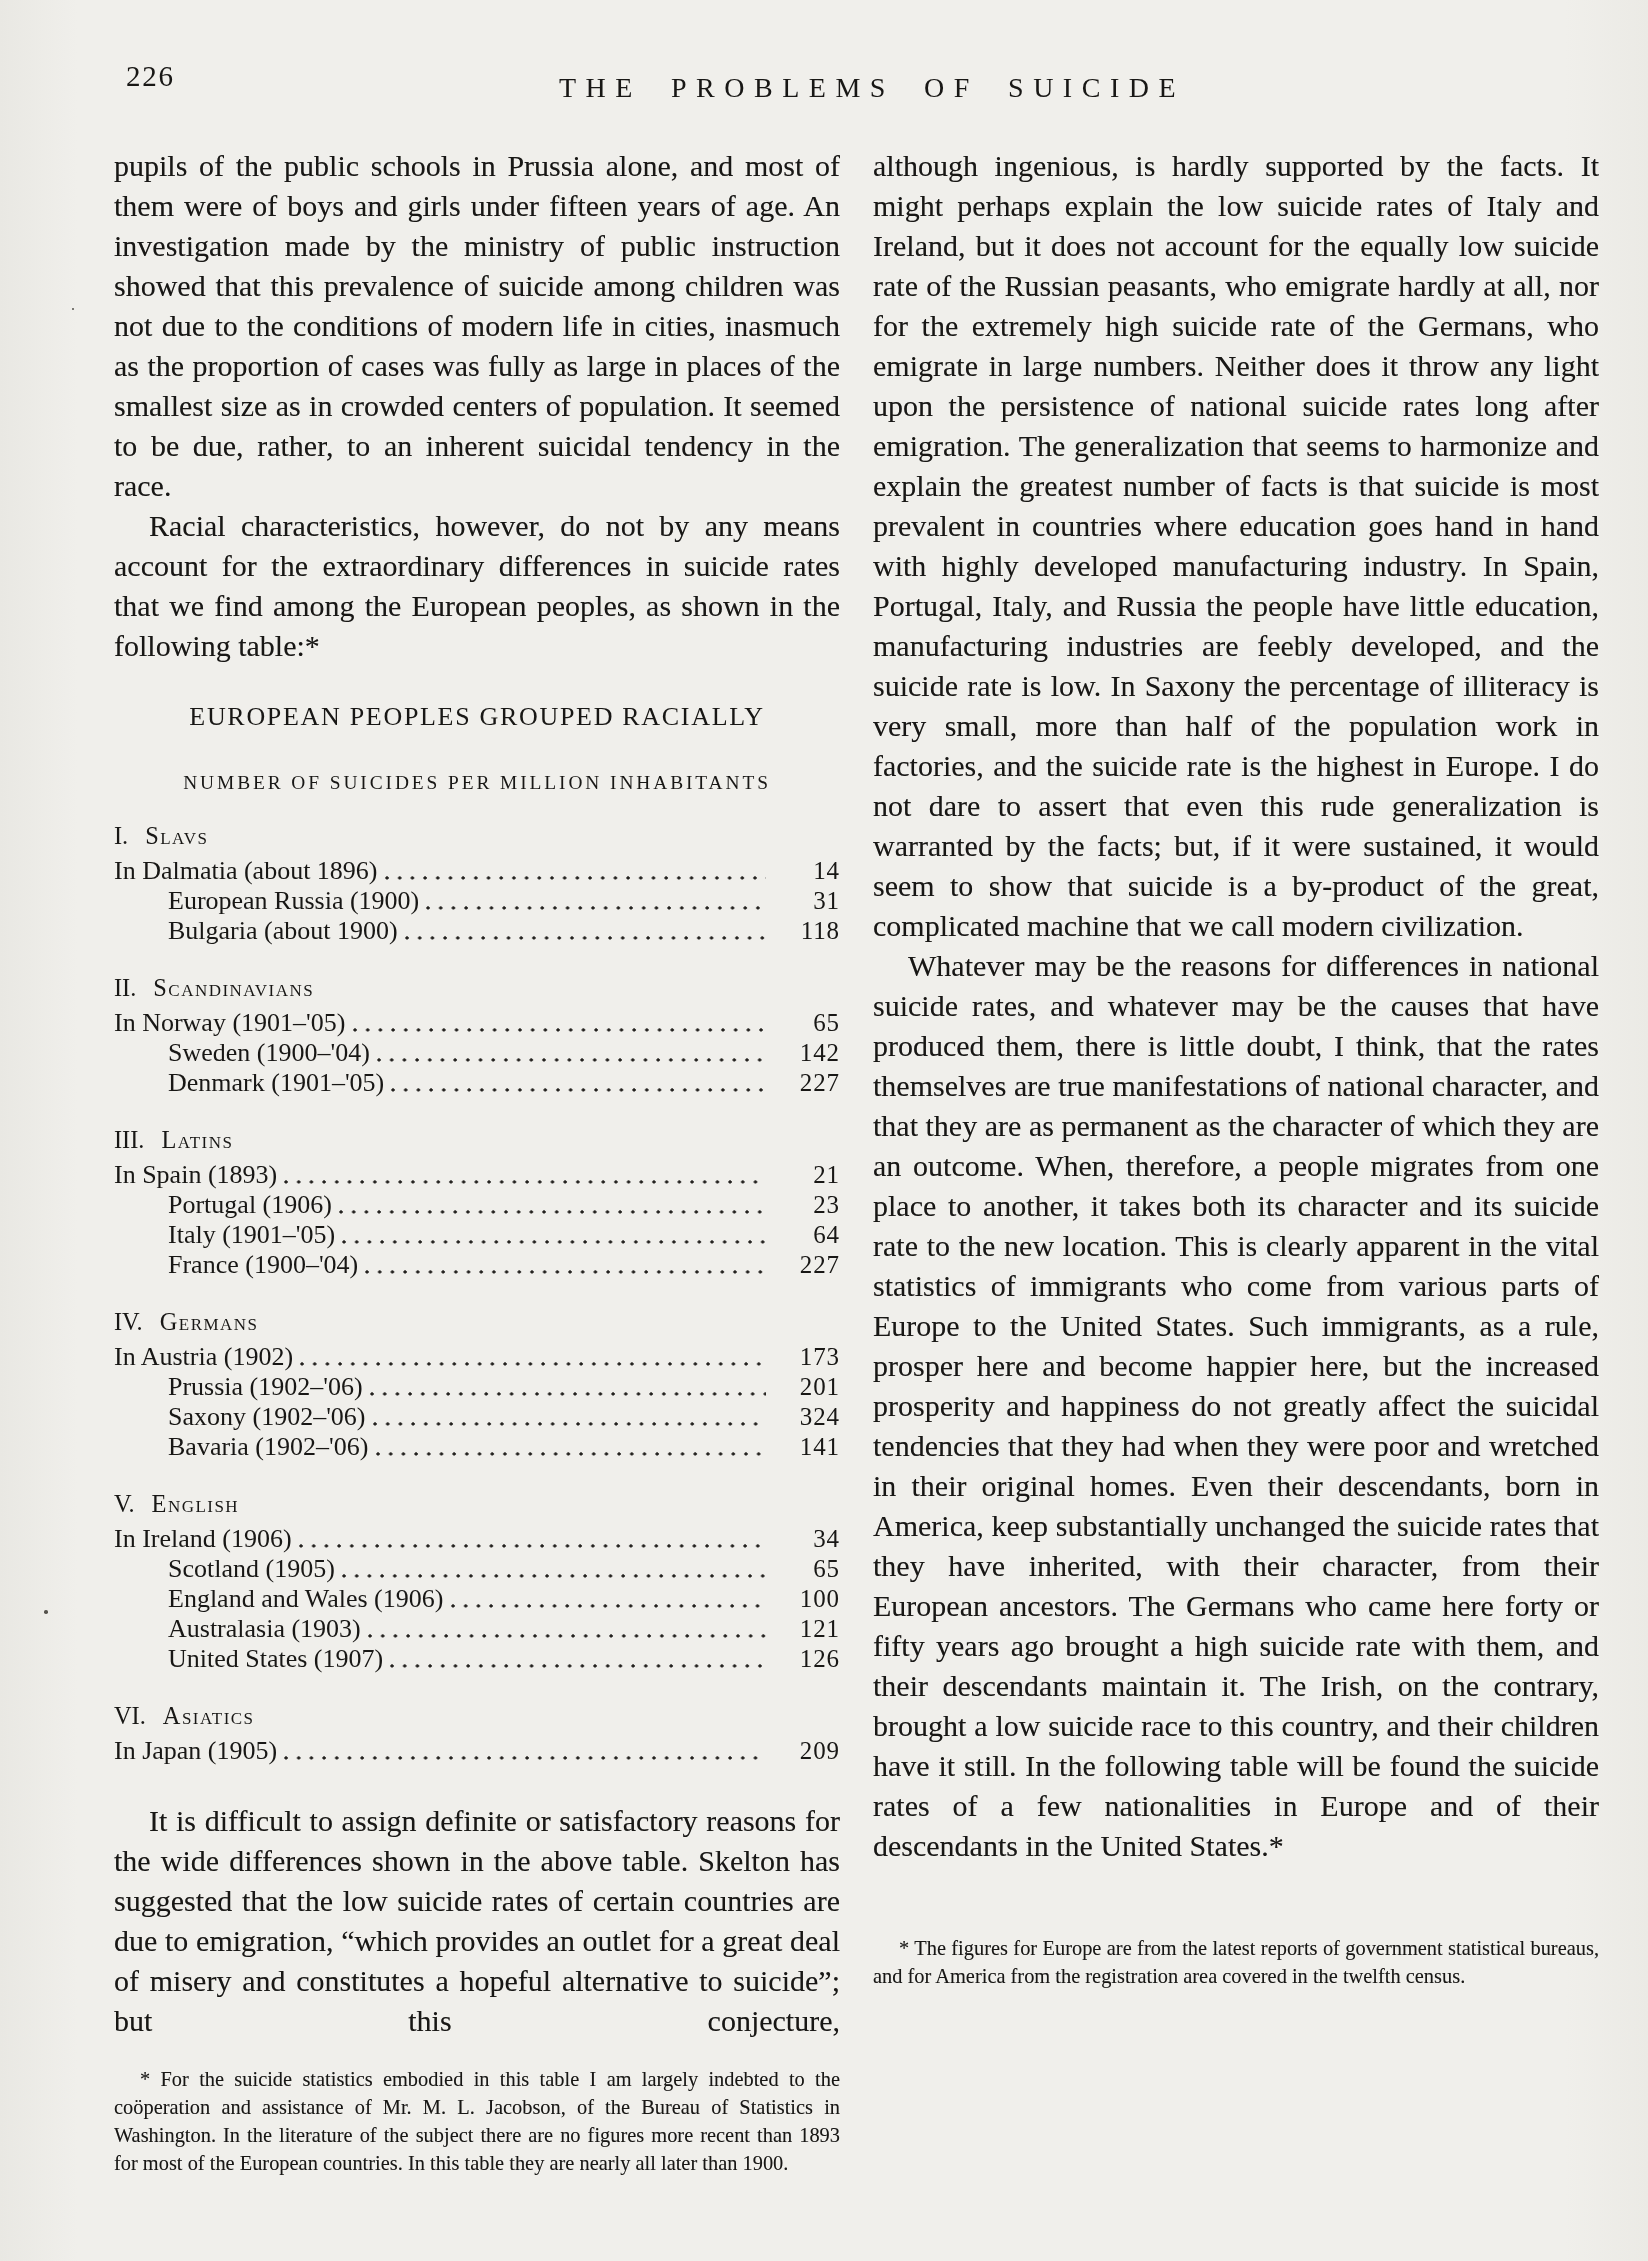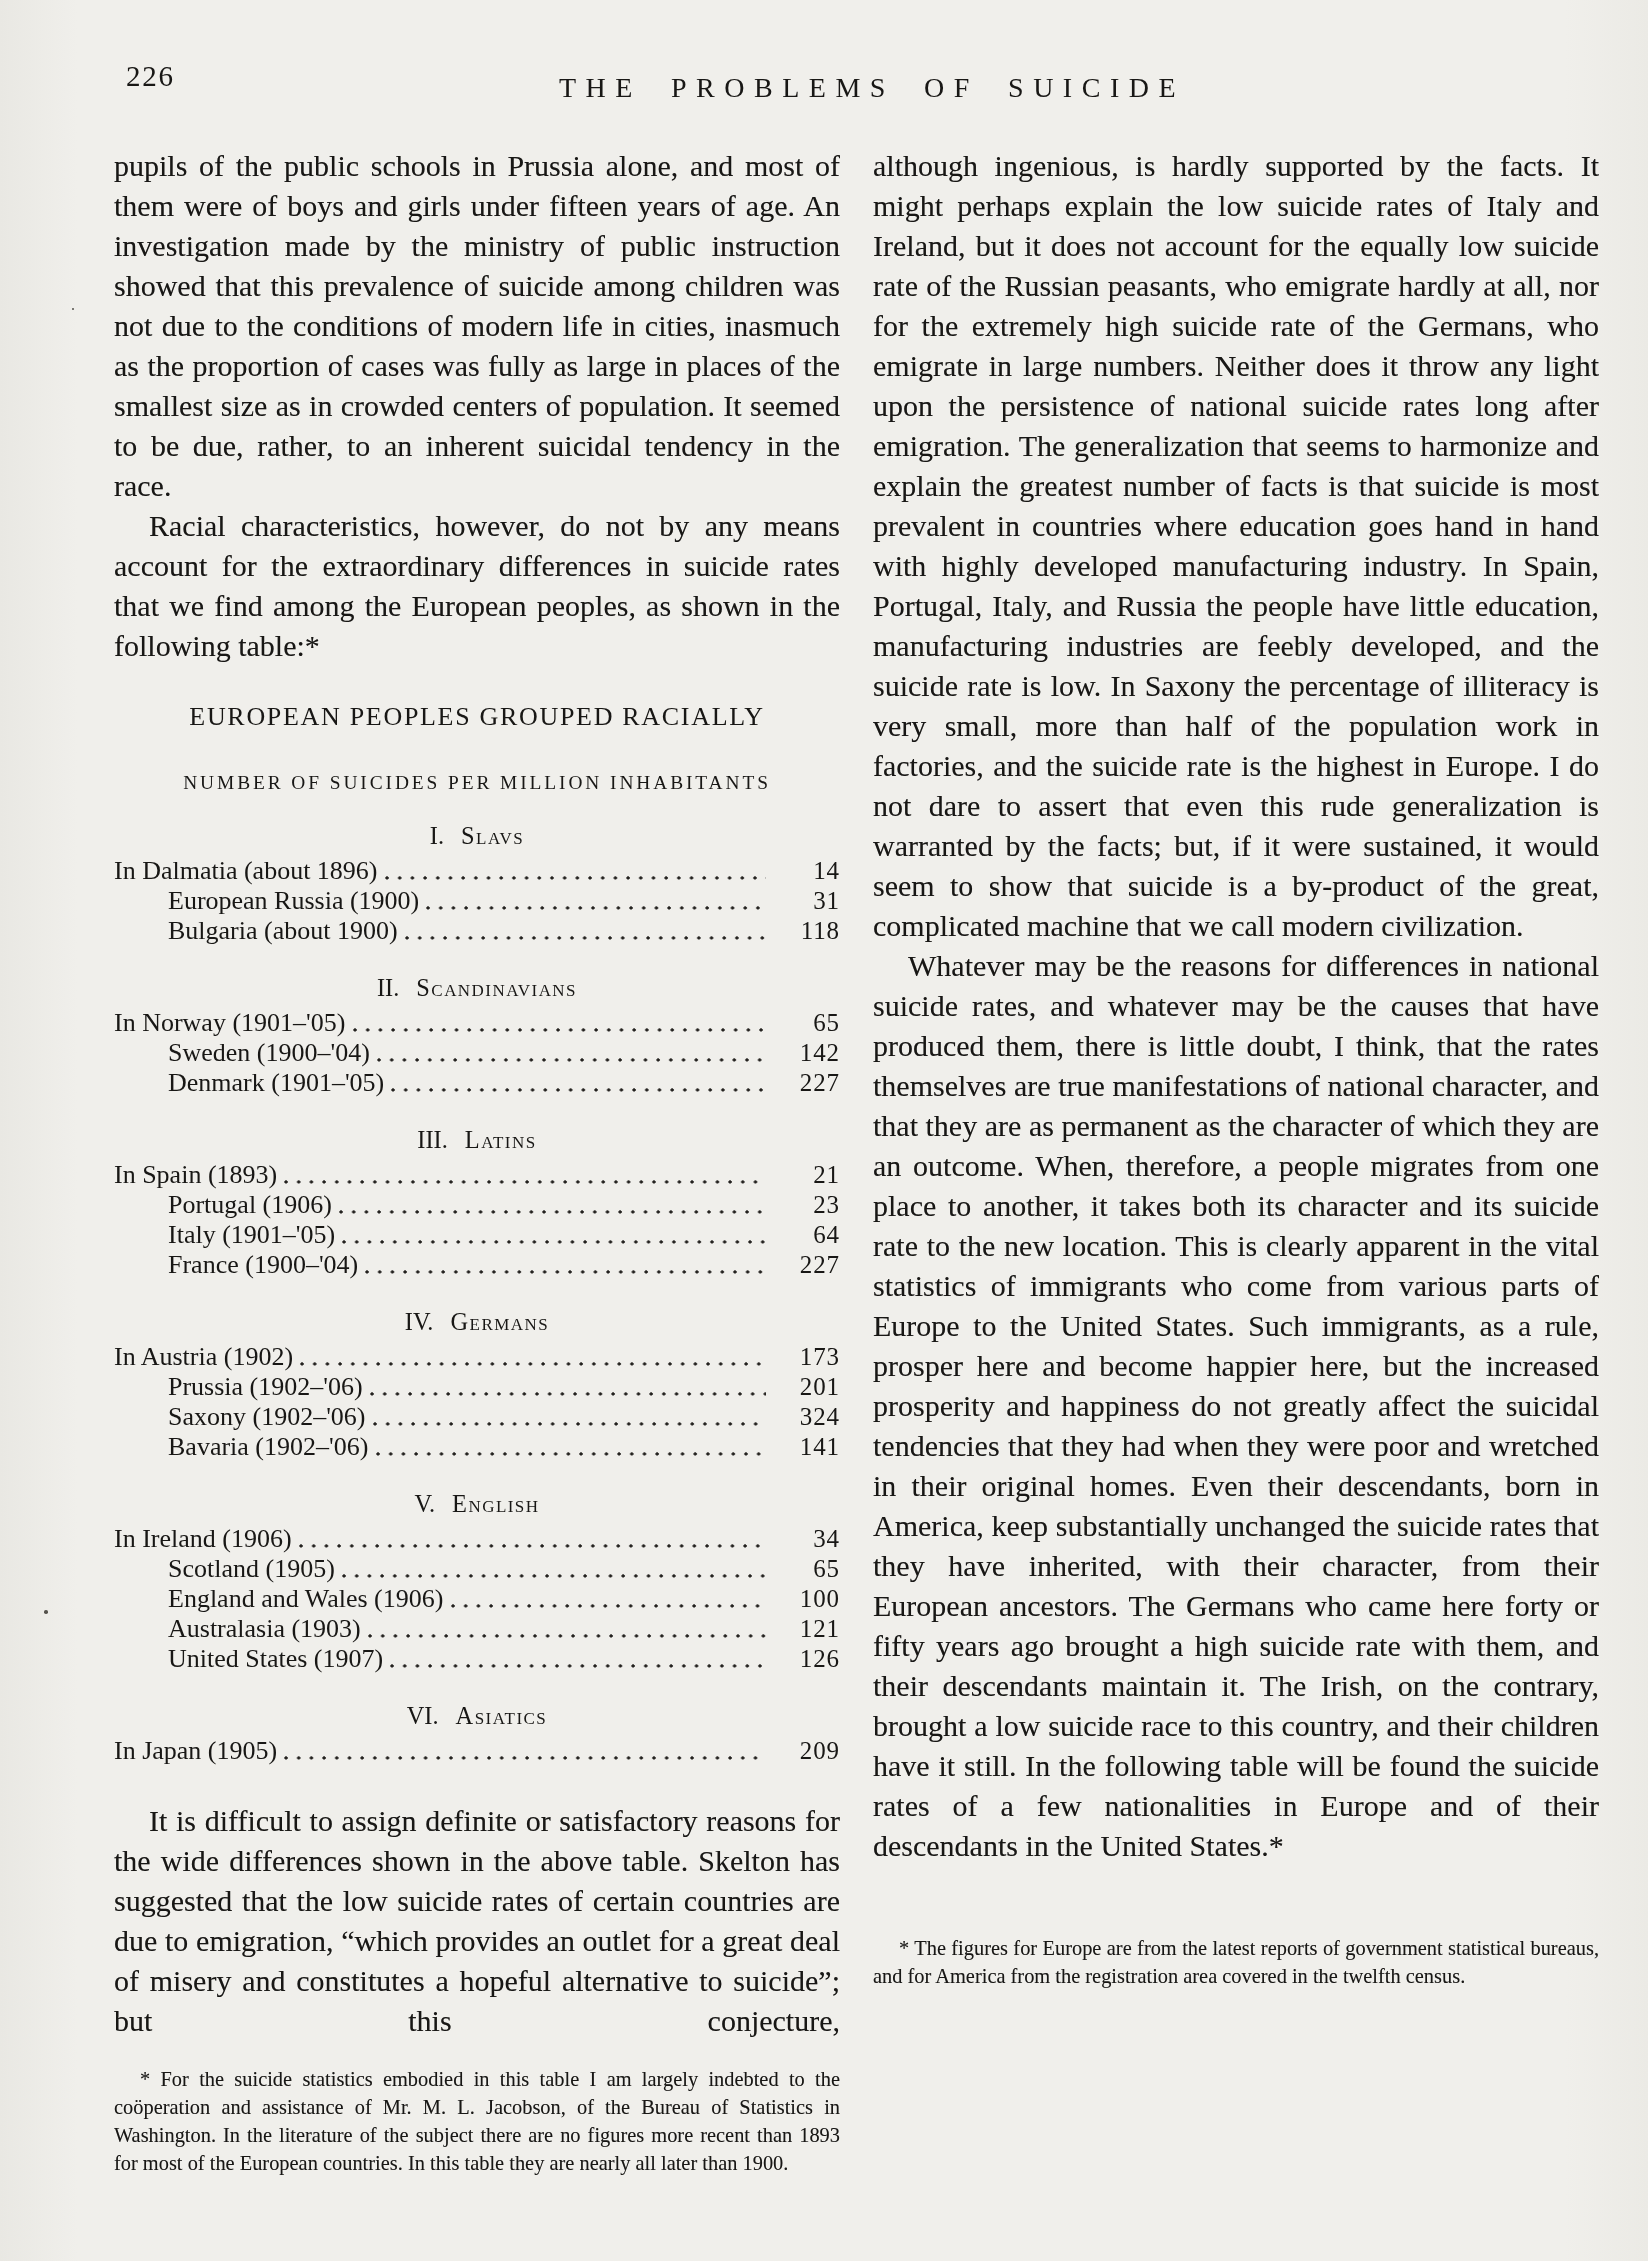--- a/index.html
+++ b/index.html
@@ -46,21 +46,21 @@
   .stat-table{margin-top:36px;}
   .tbl-title{
     margin:0;text-align:center;font-weight:normal;
     font-size:26px;letter-spacing:0.065em;white-space:nowrap;
   }
   .tbl-subtitle{
     margin:40px 0 0;text-align:center;font-weight:normal;
     font-size:19.4px;letter-spacing:0.15em;white-space:nowrap;
   }
   .tgroup{margin-top:28px;}
-  .tgroup-head{text-align:center;font-size:24.4px;line-height:27px;}
+  .tgroup-head{font-size:24.4px;line-height:27px;}
   .gnum{margin-right:17px;}
   .gname{font-variant:small-caps;letter-spacing:0.06em;}
   .trow{
     display:flex;align-items:baseline;
     font-size:26px;line-height:30px;
   }
   .tgroup-head + .trow{margin-top:7px;}
   .trow.ind{padding-left:54px;}
   .tlabel{white-space:nowrap;}
   .leader{flex:1 1 auto;position:relative;height:4.5px;margin:0 6.3px 0 4.5px;min-width:27px;}

